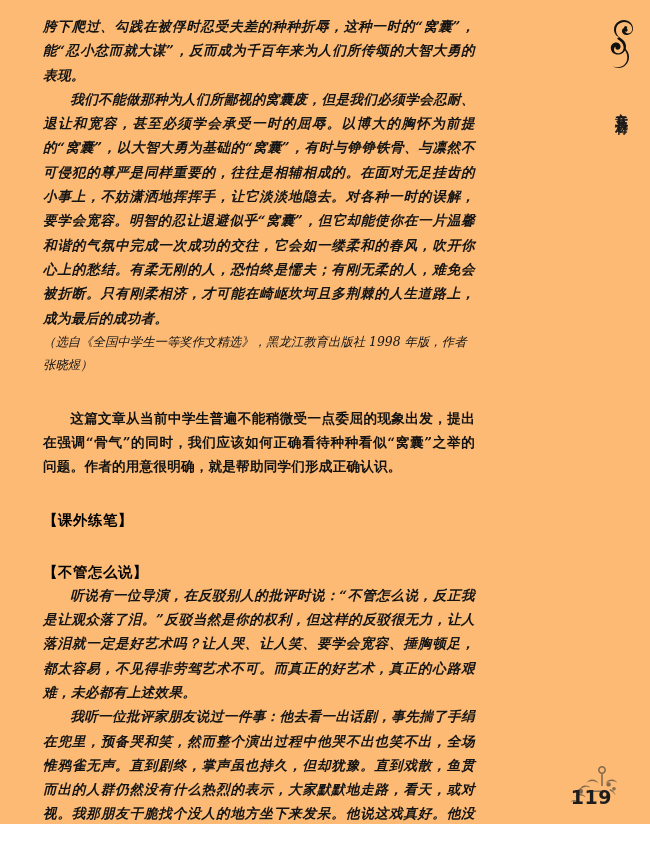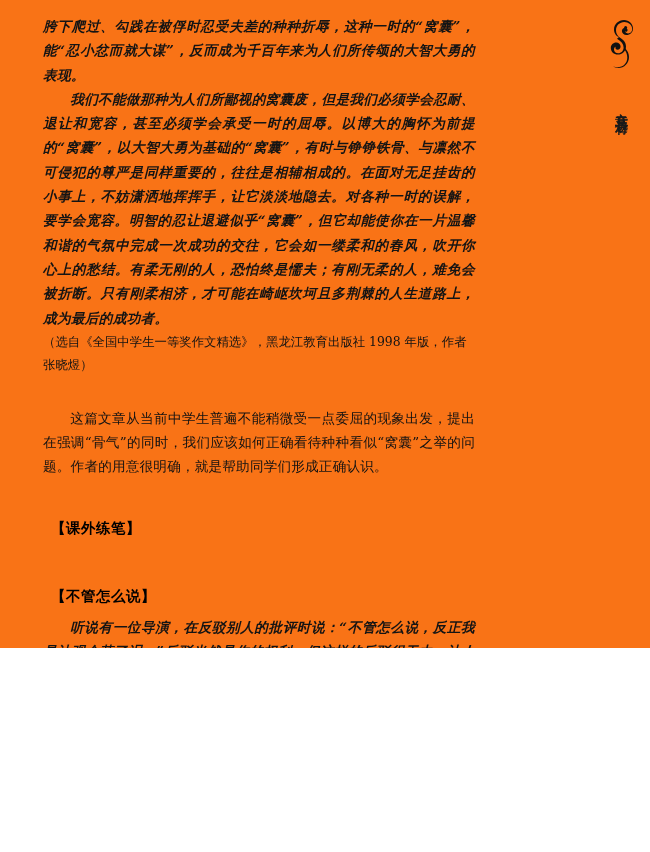--- a/index.html
+++ b/index.html
@@ -3,22 +3,22 @@
 <meta charset="utf-8">
 <style>
   html, body {
     margin: 0;
     padding: 0;
     background: #ffffff;
   }
   #page {
     position: relative;
     width: 650px;
-    height: 648px;
-    background: #f97316;
+    height: 824px;
+    background: #fdba74;
     overflow: hidden;
     font-family: "DejaVu Sans", "Liberation Sans", sans-serif;
     color: #101010;
   }
 
   
   #content {
     position: absolute;
     left: 43px;
     top: 14px;
@@ -41,42 +41,43 @@
   .hand {
     font-family: "DejaVu Serif", "Liberation Serif", serif;
     font-style: italic;
     font-weight: 600;
     color: #141414;
     letter-spacing: 0.35px;
   }
   
   .print {
     font-family: "DejaVu Serif", "Liberation Serif", serif;
-    font-weight: 400;
+    font-weight: 700;
     color: #121212;
   }
 
   .cite {
     font-family: "DejaVu Serif", "Liberation Serif", serif;
     font-size: 12.4px;
     line-height: 23px;
     color: #131313;
     margin: 0;
+    font-style: italic;
   }
   .cite.left  { text-align: left; }
   .gap-l { height: 30px; }
 
   .heading {
     font-family: "DejaVu Sans", "Liberation Sans", sans-serif;
     font-weight: bold;
     font-size: 14.4px;
     line-height: 22px;
     letter-spacing: 0.6px;
     color: #000;
-    margin: 8px;
+    margin: 0;
   }
 
   
   #side-tab {
     position: absolute;
     right: 6px;
     top: 14px;
     width: 44px;
     text-align: center;
   }
@@ -165,14 +166,35 @@
           <path d="M19 23c4.2 2.5 7 5.3 7 9.4 0 4.6-3.6 8.2-8.2 8.2-3.9 0-7-2.9-7-6.6 0-3.1 2.4-5.5 5.4-5.5 2.5 0 4.4 1.8 4.4 4.1 0 1.8-1.3 3.2-3 3.2-1.2 0-2.2-.9-2.2-2 0-.8.5-1.4 1.2-1.6-1.5.3-2.6 1.6-2.6 3.2 0 2.1 1.8 3.8 4.2 3.8 3 0 5.4-2.5 5.4-5.8 0-3.5-2.3-6.1-6.6-8.6l2-1.8z"></path>
           <path d="M25 34c2.6 2.8 4 5.8 4 9 0 6.2-4.7 11-10.7 11-2 0-3.8-.5-5.3-1.4 1.6.5 3 .7 4.4.7 5.8 0 9.9-4 9.9-9.7 0-3.2-1.1-6-3.3-8.6l1-1z"></path>
           <circle cx="25.6" cy="13.6" r="1.5"></circle>
           <circle cx="16.8" cy="31.8" r="1.4"></circle>
         </g>
       </svg>
     </div>
     <div id="side-label">立意与选材</div>
   </div>
 
+  <div id="footer">
+    <div id="footer-ornament">
+      <svg width="78" height="44" viewBox="0 0 78 44">
+        <g fill="#3a3a3a">
+          <path d="M40 6c0-2.2 1.8-4 4-4s4 1.8 4 4-1.8 4-4 4-4-1.8-4-4zm4-2.4c-1.3 0-2.4 1.1-2.4 2.4S42.7 8.4 44 8.4 46.4 7.3 46.4 6 45.3 3.6 44 3.6z"></path>
+          <path d="M43.2 9.6h1.6V22h-1.6z"></path>
+          <path d="M34 15.5c3 0 5.5 1.6 6.5 4.2-1.6-1.6-3.8-2.6-6.3-2.6-2.2 0-4.1.7-5.6 1.9 1.2-2.2 3.1-3.5 5.4-3.5z"></path>
+          <path d="M54 15.5c2.3 0 4.2 1.3 5.4 3.5-1.5-1.2-3.4-1.9-5.6-1.9-2.5 0-4.7 1-6.3 2.6 1-2.6 3.5-4.2 6.5-4.2z"></path>
+          <path d="M26.5 21.5c2.4-.4 4.6.4 5.9 2.2-1.8-.9-4-1.1-6.2-.5-1.9.5-3.5 1.5-4.6 2.8.6-2.3 2.3-4 4.9-4.5z"></path>
+          <path d="M29 26.5h20v1.5H29z"></path>
+          <path d="M22 30c2.6 0 4.8 1.3 5.8 3.6-1.4-1.4-3.4-2.2-5.6-2.2-1.9 0-3.6.6-4.9 1.6 1-1.9 2.7-3 4.7-3z"></path>
+          <path d="M16 36c2 0 3.7 1 4.5 2.7-1.1-1-2.6-1.6-4.3-1.6-1.5 0-2.8.4-3.8 1.2.8-1.4 2.1-2.3 3.6-2.3z"></path>
+          <circle cx="22.4" cy="27.2" r="2.6"></circle>
+          <circle cx="50.6" cy="20.4" r="2.2"></circle>
+          <circle cx="56" cy="24.8" r="1.8"></circle>
+          <path d="M52 25c3 1.2 5 3.6 5.6 6.8-1.2-2.4-3.2-4.2-5.9-5.2l.3-1.6z"></path>
+        </g>
+      </svg>
+    </div>
+    <div id="page-number">119</div>
+  </div>
 
 </div>
 
 </body></html>

